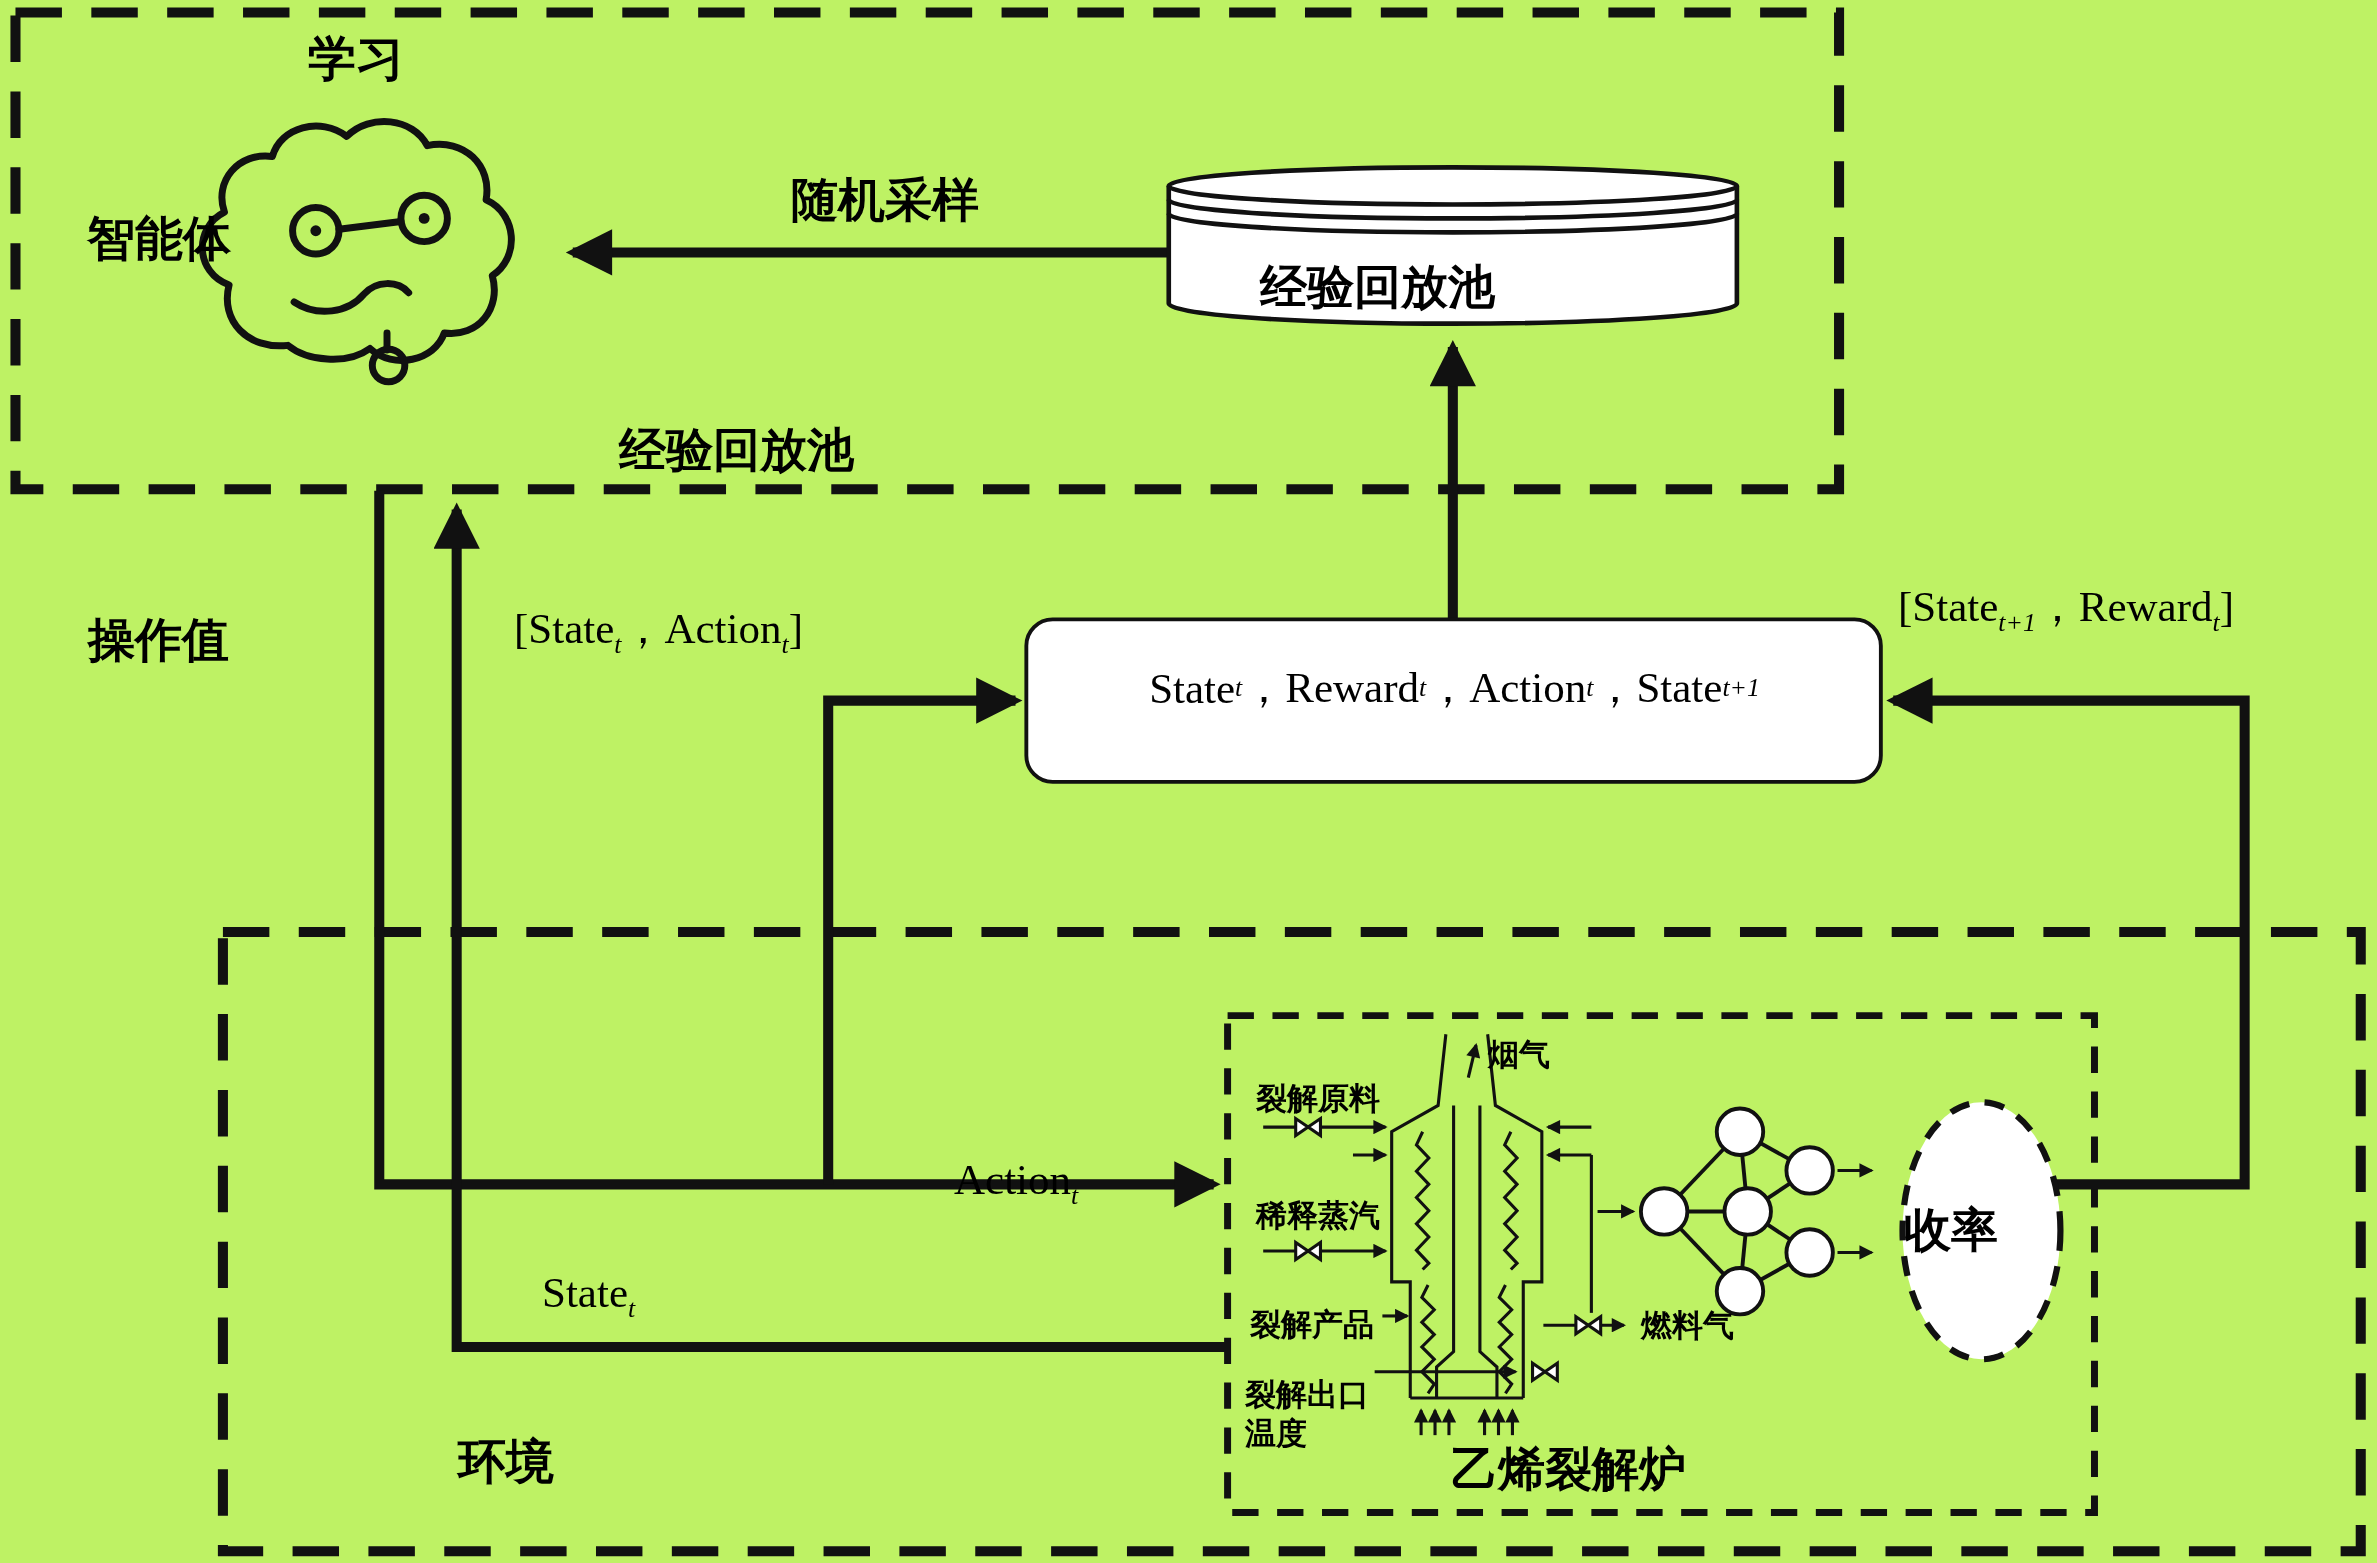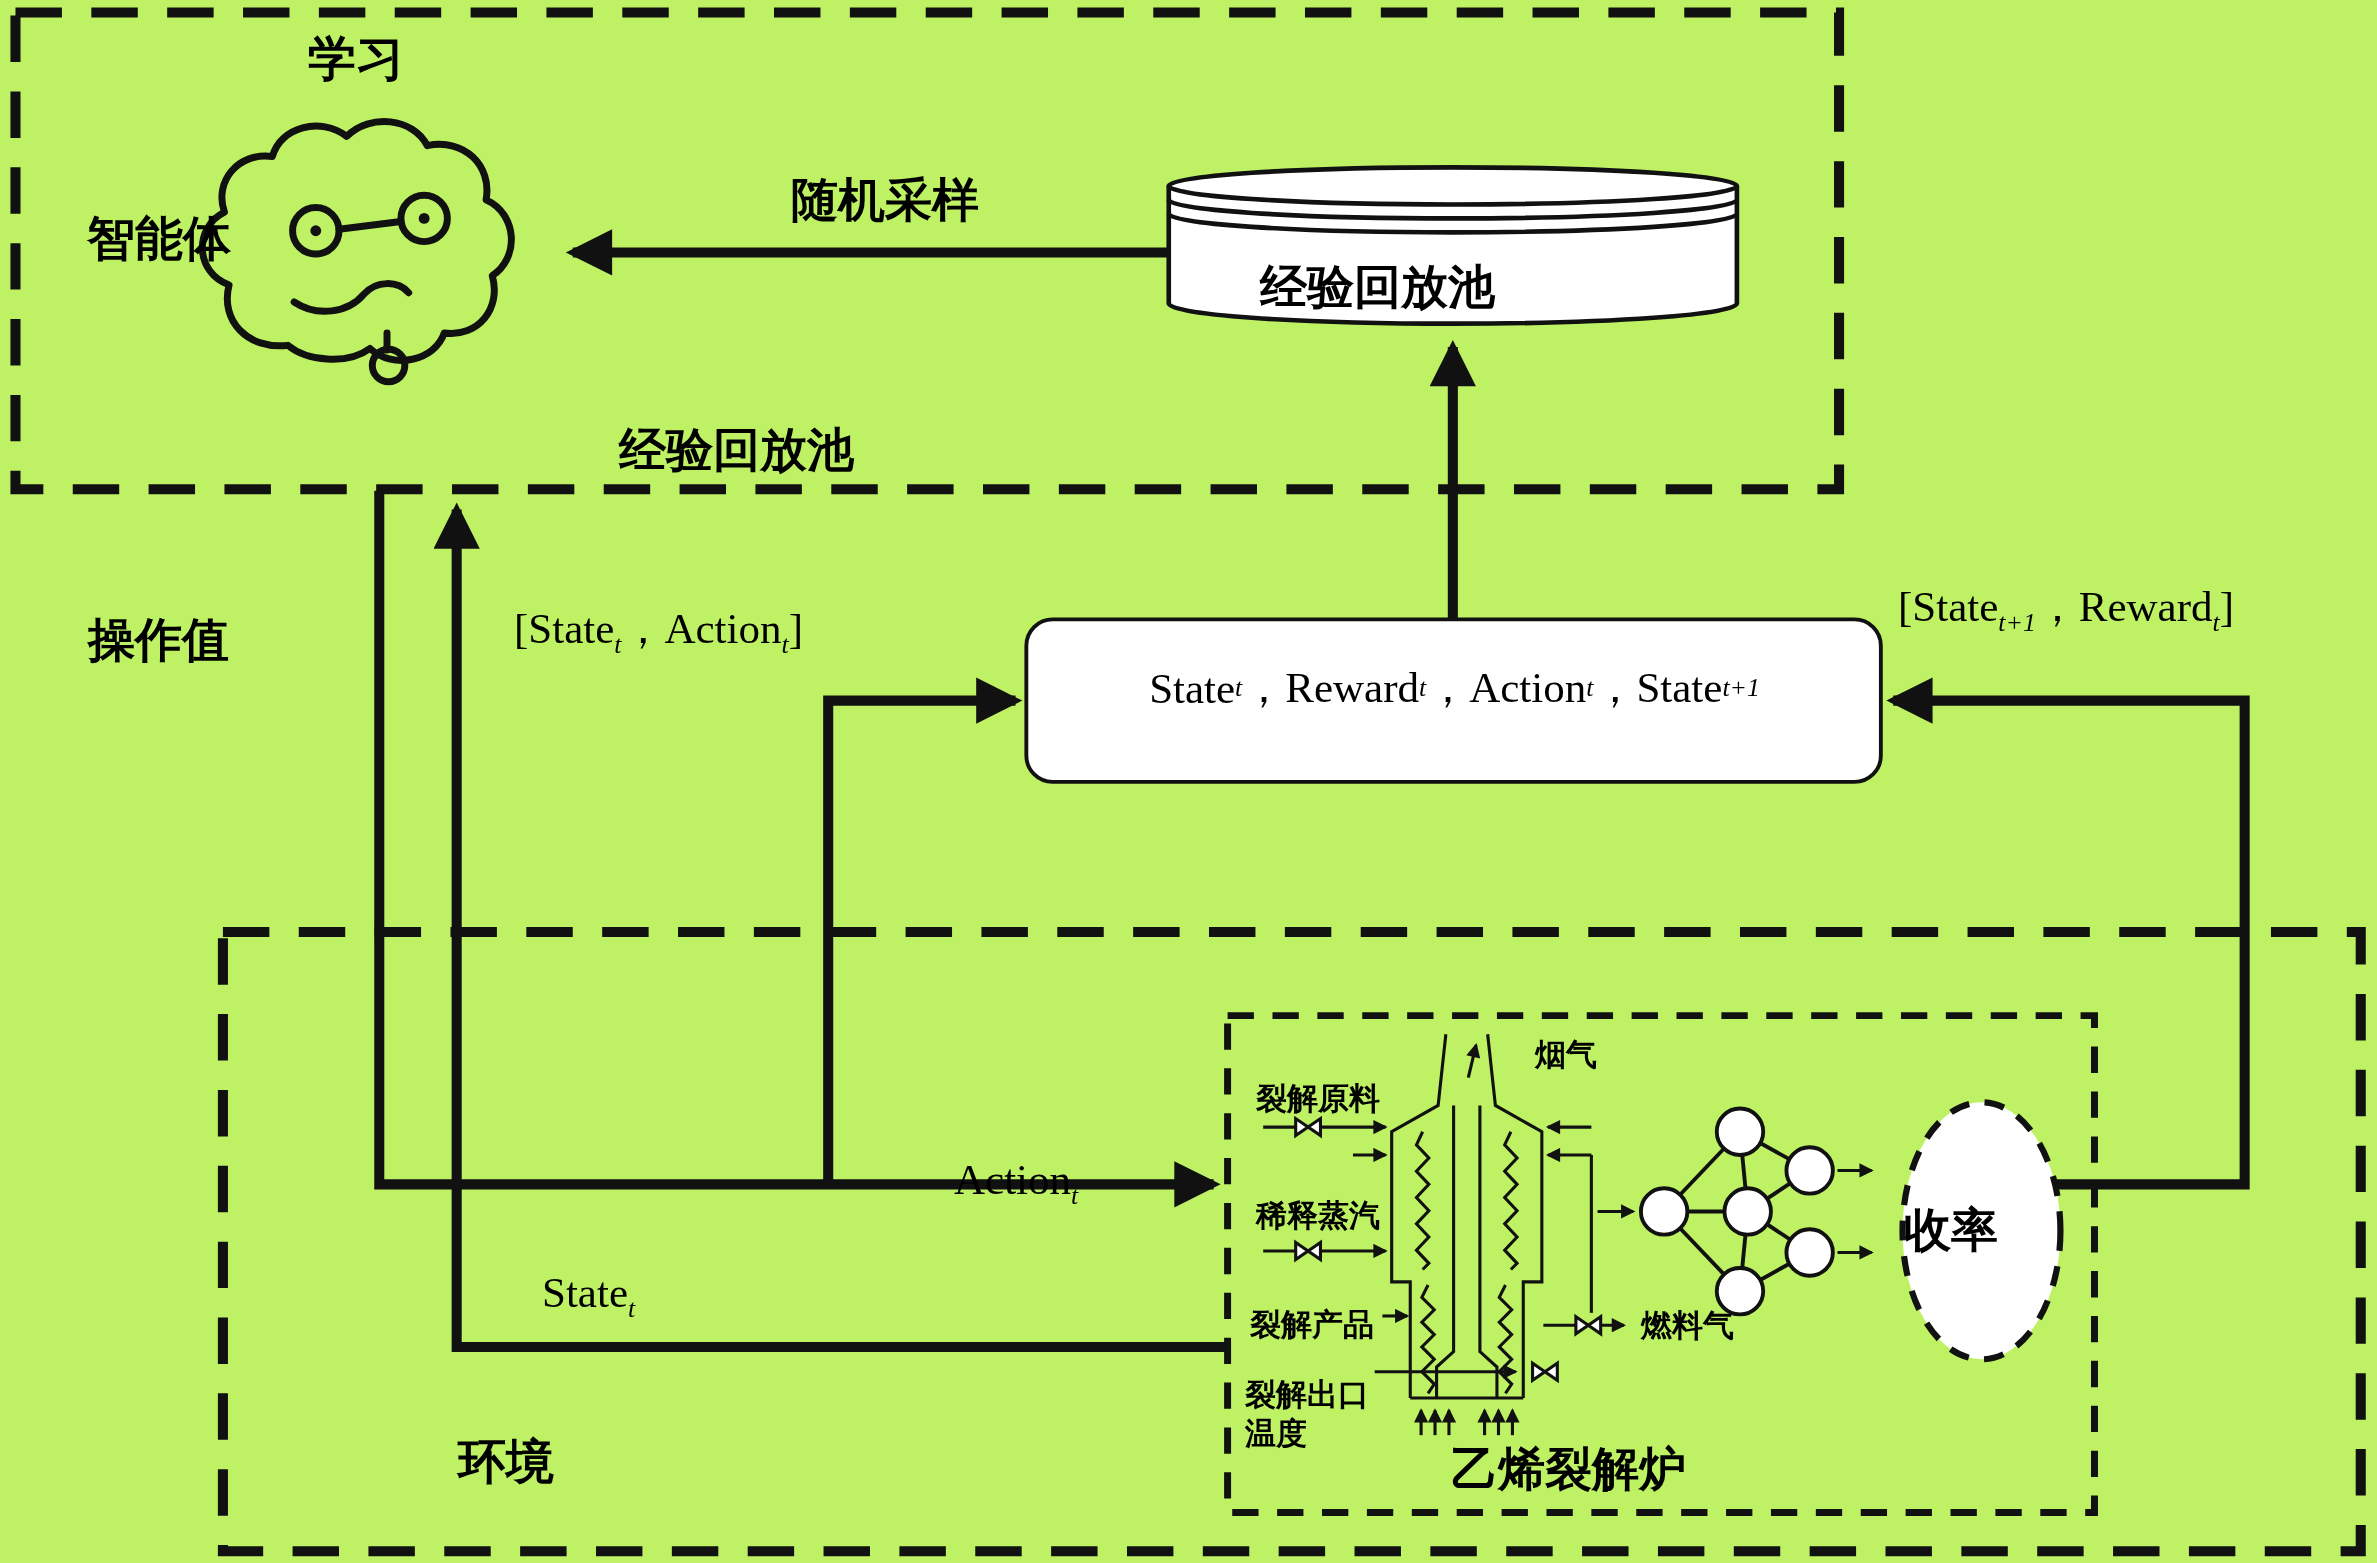--- a/index.html
+++ b/index.html
@@ -166,21 +166,21 @@
 
   <div class="transition-box-text math f56">State<sub>t</sub>，Reward<sub>t</sub>，Action<sub>t</sub>，State<sub>t+1</sub></div>
 
   <div class="lbl math f56" style="left:954px;top:1155px;">Action<sub>t</sub></div>
   <div class="lbl math f56" style="left:542px;top:1268px;">State<sub>t</sub></div>
 
   <div class="lbl zh f62" style="left:458px;top:1434px;">环境</div>
   <div class="lbl zh f58 center" style="left:1451px;top:1442px;width:263px;">乙烯裂解炉</div>
   <div class="lbl zh f58 center" style="left:1904px;top:1203px;width:155px;">收率</div>
 
-  <div class="lbl zh f40" style="left:1488px;top:1037px;margin-left:47px;">烟气</div>
+  <div class="lbl zh f40" style="left:1488px;top:1037px;">烟气</div>
   <div class="lbl zh f40" style="left:1256px;top:1081px;">裂解原料</div>
   <div class="lbl zh f40" style="left:1256px;top:1198px;">稀释蒸汽</div>
   <div class="lbl zh f40" style="left:1250px;top:1307px;">裂解产品</div>
   <div class="lbl zh f40 two-line center" style="left:1245px;top:1376px;width:147px;">
     <span>裂解出口</span><br>
     <span>温度</span>
   </div>
   <div class="lbl zh f40" style="left:1641px;top:1308px;">燃料气</div>
 
 </div>

